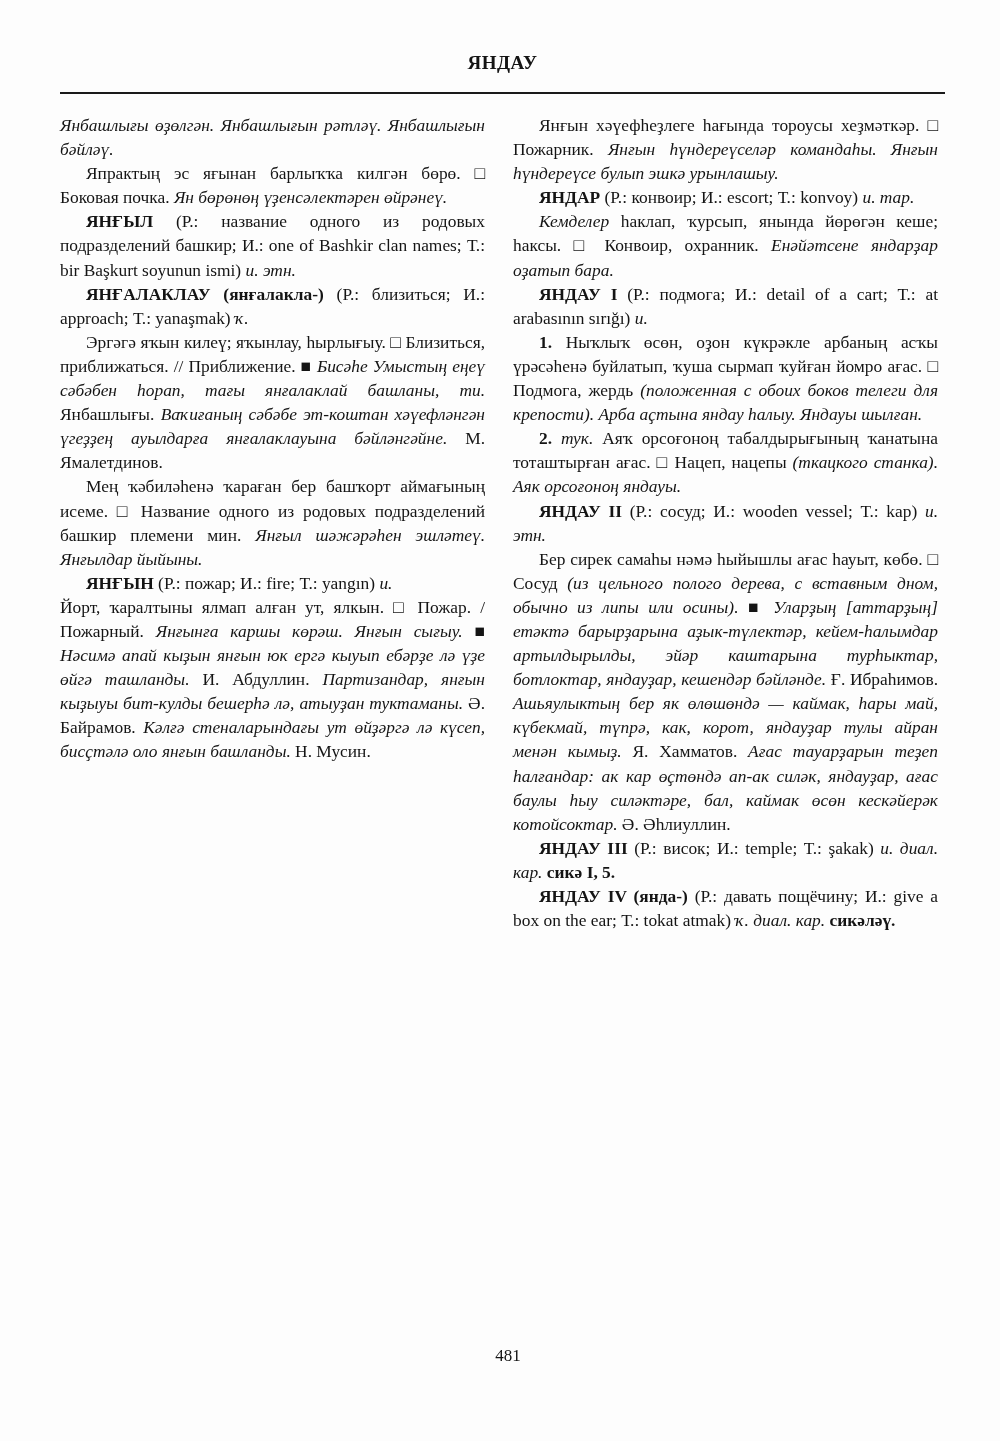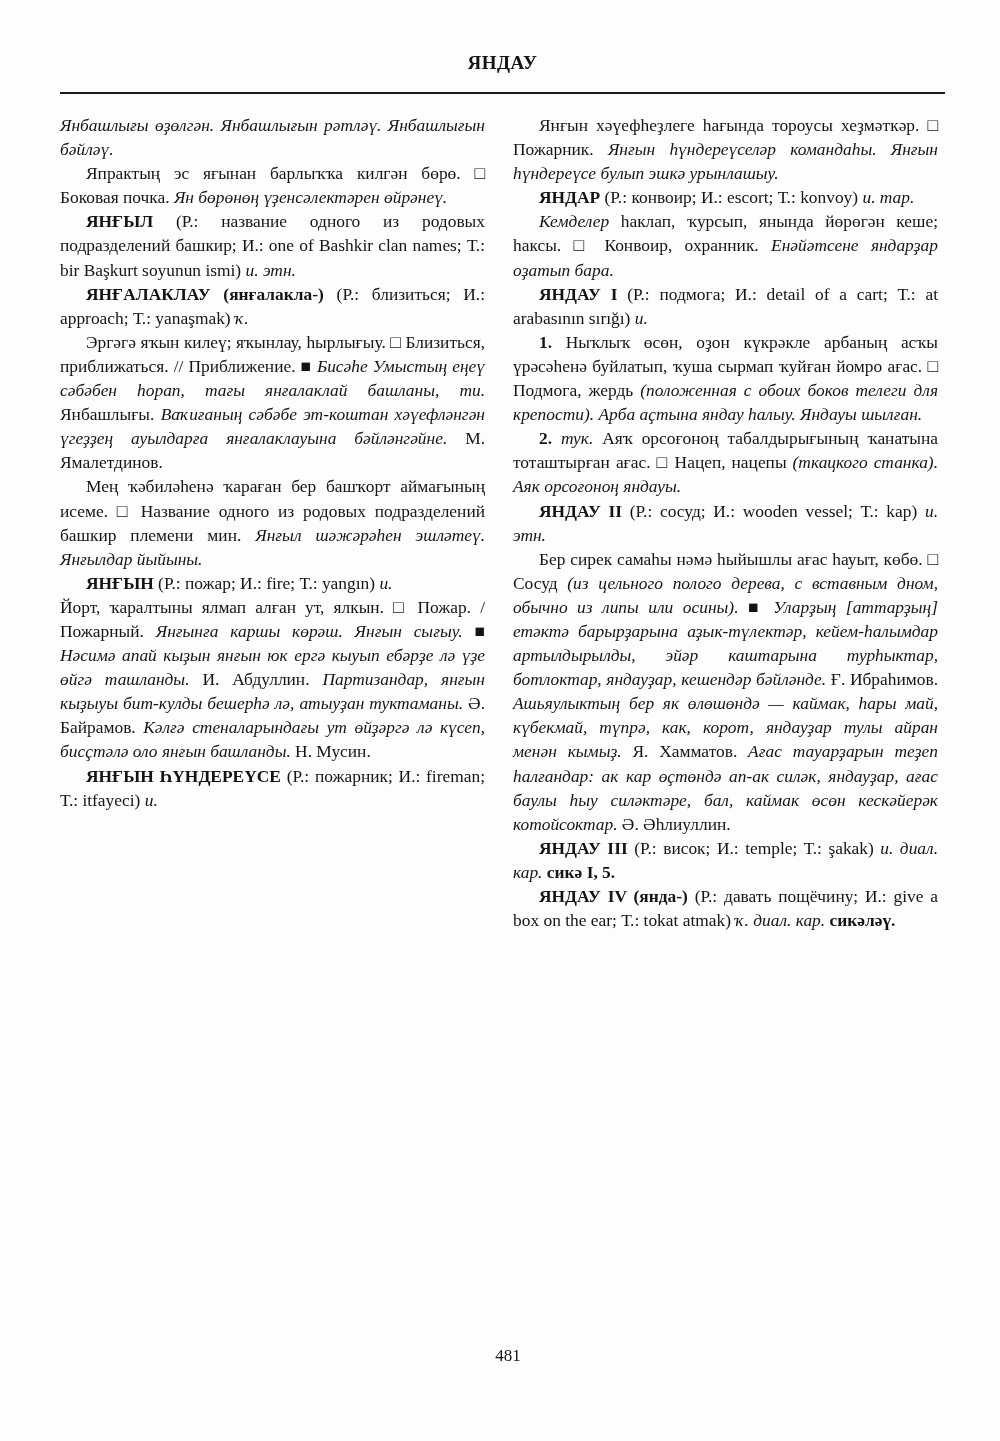--- a/index.html
+++ b/index.html
@@ -85,21 +85,20 @@
   <div class="columns">
     <div class="col" id="left-col">
         <p class="para noindent"><i>Янбашлығы өҙөлгән. Янбашлығын рәтләү. Янбашлығын бәйләү.</i></p>
         <p class="para indent"><span>Япрактың эс яғынан барлыҡҡа килгән бөрө. □ Боковая почка. </span><i>Ян бөрөнөң үҙенсәлектәрен өйрәнеү.</i></p>
         <p class="para indent"><b class="hw">ЯНҒЫЛ</b><span> (Р.: название одного из родовых подразделений башкир; И.: one of Bashkir clan names; Т.: bir Başkurt soyunun ismi) </span><i>и. этн.</i></p>
         <p class="para indent"><b class="hw">ЯНҒАЛАКЛАУ (янғалакла-)</b><span> (Р.: близиться; И.: approach; Т.: yanaşmak) </span><i>ҡ.</i></p>
         <p class="para indent"><span>Эргәгә яҡын килеү; яҡынлау, һырлығыу. □ Близиться, приближаться. // Приближение. ■ </span><i>Бисәһе Умыстың еңеү сәбәбен һорап, тағы янғалаклай башланы, ти.</i><span> Янбашлығы. </span><i>Ваҡиғаның сәбәбе эт-коштан хәүефләнгән үгеҙҙең ауылдарға янғалаклауына бәйләнгәйне.</i><span> М. Ямалетдинов.</span></p>
         <p class="para indent"><span>Мең ҡәбиләһенә ҡараған бер башҡорт аймағының исеме. □ Название одного из родовых подразделений башкир племени мин. </span><i>Янғыл шәжәрәһен эшләтеү. Янғылдар йыйыны.</i></p>
         <p class="para indent"><b class="hw">ЯНҒЫН</b><span> (Р.: пожар; И.: fire; Т.: yangın) </span><i>и.</i></p>
         <p class="para noindent"><span>Йорт, ҡаралтыны ялмап алған ут, ялкын. □ Пожар. / Пожарный. </span><i>Янғынға каршы көрәш. Янғын сығыу.</i><span> ■ </span><i>Нәсимә апай кыҙын янғын юк ергә кыуып ебәрҙе лә үҙе өйгә ташланды.</i><span> И. Абдуллин. </span><i>Партизандар, янғын кыҙыуы бит-кулды бешерһә лә, атыуҙан туктаманы.</i><span> Ә. Байрамов. </span><i>Кәлғә стеналарындағы ут өйҙәргә лә күсеп, бисҫтәлә оло янғын башланды.</i><span> Н. Мусин.</span></p>
-        <p class="para indent"><b class="hw">ЯНҒЫН ҺҮНДЕРЕҮСЕ</b><span> (Р.: пожарник; И.: fireman; Т.: itfayeci) </span><i>и.</i></p>
       </div>
     <div class="col" id="right-col">
         <p class="para indent"><span>Янғын хәүефһеҙлеге һағында тороусы хеҙмәткәр. □ Пожарник. </span><i>Янғын һүндереүселәр командаһы. Янғын һүндереүсе булып эшкә урынлашыу.</i></p>
         <p class="para indent"><b class="hw">ЯНДАР</b><span> (Р.: конвоир; И.: escort; Т.: konvoy) </span><i>и. тар.</i></p>
         <p class="para indent"><i>Кемделер</i><span> һаклап, ҡурсып, янында йөрөгән кеше; һаксы. □ Конвоир, охранник. </span><i>Енәйәтсене яндарҙар оҙатып бара.</i></p>
         <p class="para indent"><b class="hw">ЯНДАУ I</b><span> (Р.: подмога; И.: detail of a cart; Т.: at arabasının sırığı) </span><i>и.</i></p>
         <p class="para indent"><b class="hw">1.</b><span> Ныҡлыҡ өсөн, оҙон күкрәкле арбаның асҡы үрәсәһенә буйлатып, ҡуша сырмап ҡуйған йомро ағас. □ Подмога, жердь </span><i>(положенная с обоих боков телеги для крепости). Арба аҫтына яндау һалыу. Яндауы шылған.</i></p>
         <p class="para indent"><b class="hw">2.</b><i> тук.</i><span> Аяҡ орсоғоноң табалдырығының ҡанатына тоташтырған ағас. □ Нацеп, нацепы </span><i>(ткацкого станка). Аяк орсоғоноң яндауы.</i></p>
         <p class="para indent"><b class="hw">ЯНДАУ II</b><span> (Р.: сосуд; И.: wooden vessel; Т.: kap) </span><i>и. этн.</i></p>
         <p class="para indent"><span>Бер сирек самаһы нәмә һыйышлы ағас һауыт, көбө. □ Сосуд </span><i>(из цельного полого дерева, с вставным дном, обычно из липы или осины).</i><span> ■ </span><i>Уларҙың [аттарҙың] етәктә барырҙарына аҙык-түлектәр, кейем-һалымдар артылдырылды, эйәр каштарына турһыктар, ботлоктар, яндауҙар, кешендәр бәйләнде.</i><span> Ғ. Ибраһимов. </span><i>Ашьяулыктың бер як өлөшөндә — каймак, һары май, күбекмай, түпрә, как, корот, яндауҙар тулы айран менән кымыҙ.</i><span> Я. Хамматов. </span><i>Ағас тауарҙарын теҙеп һалғандар: ак кар өҫтөндә ап-ак силәк, яндауҙар, ағас баулы һыу силәктәре, бал, каймак өсөн кескәйерәк котойсоктар.</i><span> Ә. Әһлиуллин.</span></p>

